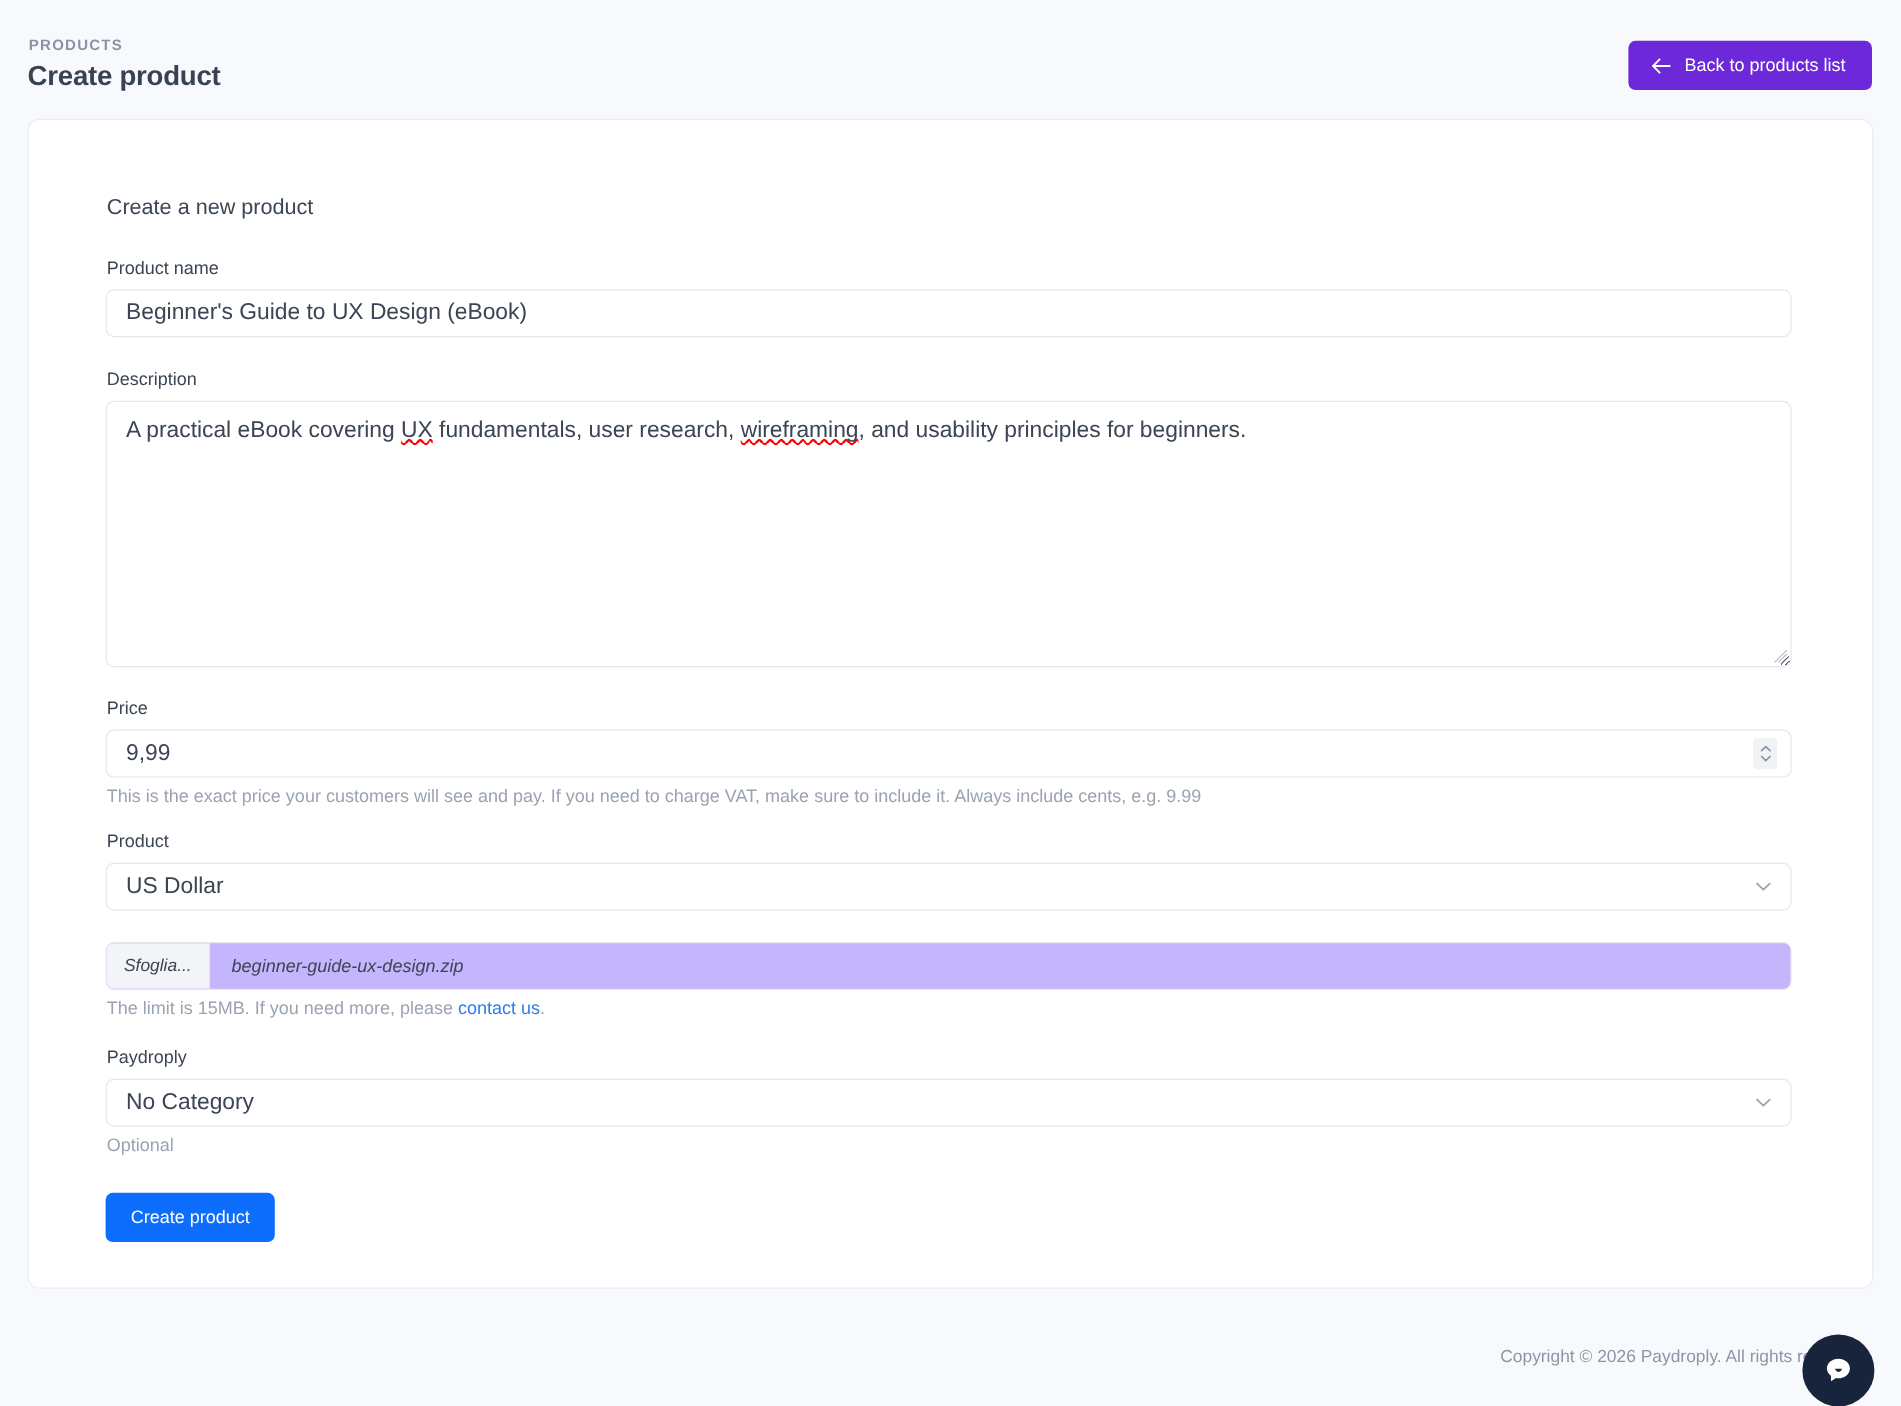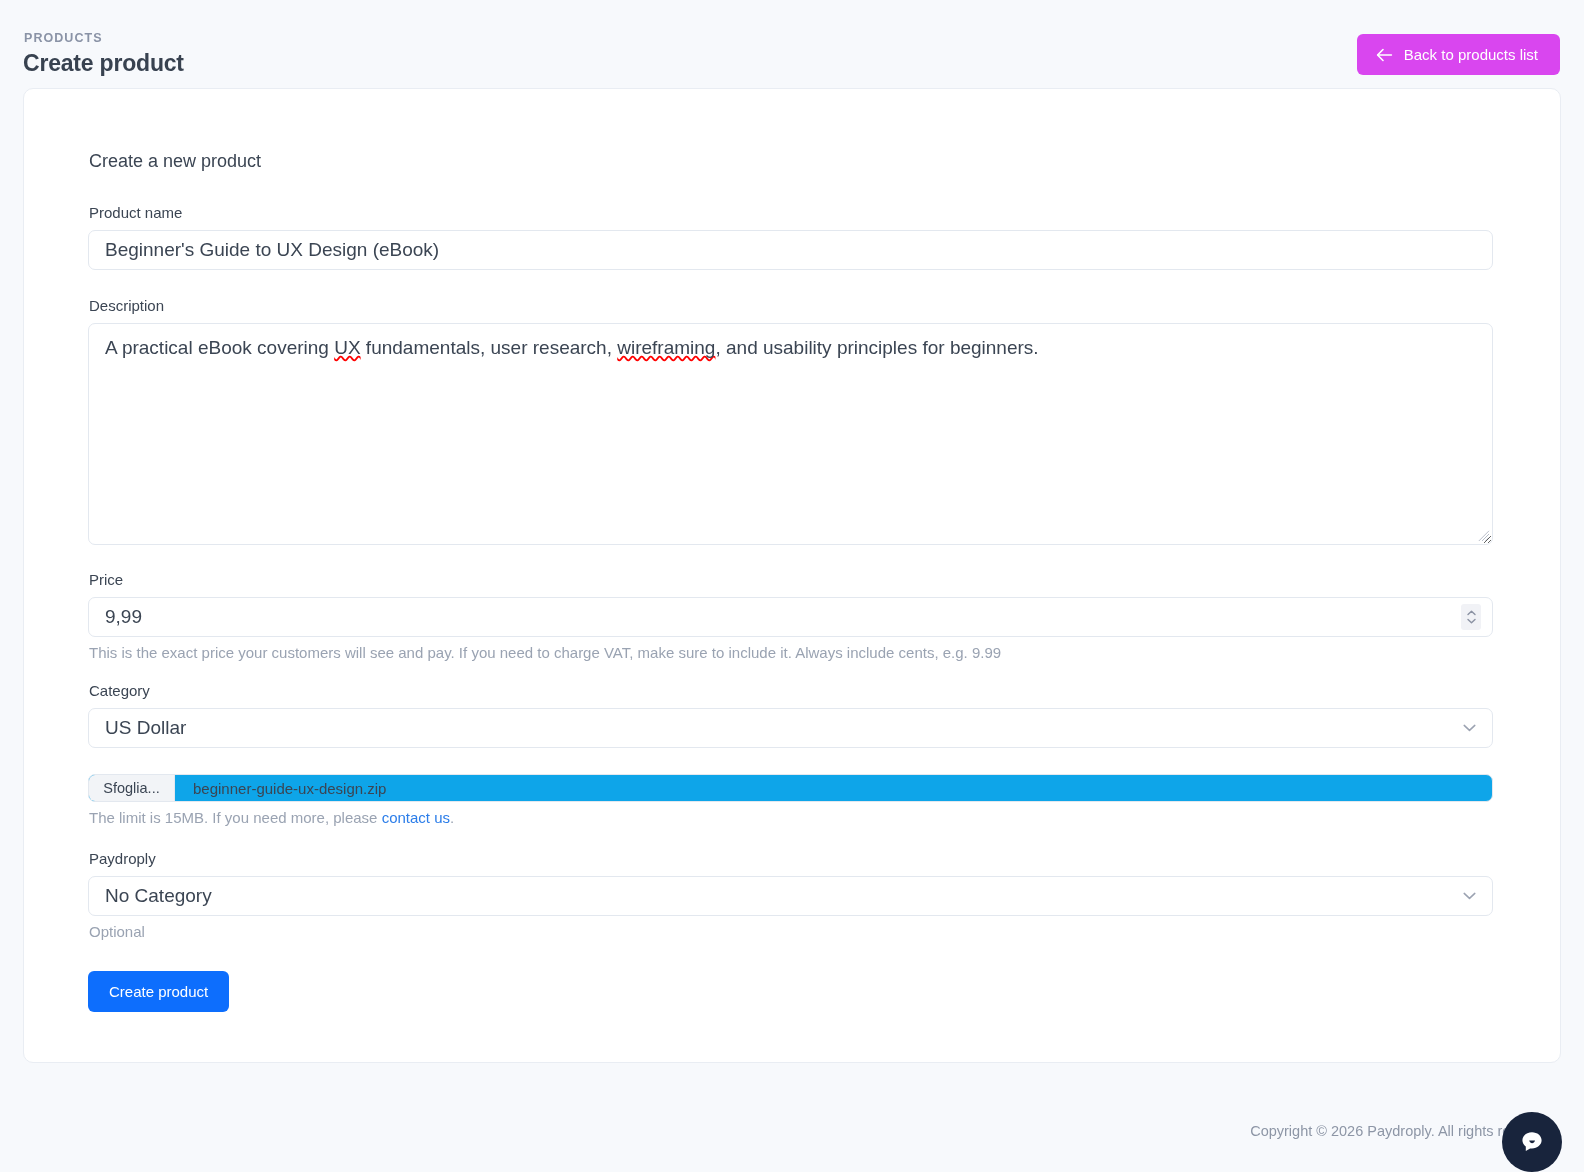--- a/index.html
+++ b/index.html
@@ -46,40 +46,40 @@
   }
   .back-btn {
     position: absolute;
     right: 24px;
     top: 18px;
     height: 41px;
     display: inline-flex;
     align-items: center;
     gap: 11px;
     padding: 0 22px 0 19px;
-    background: #d946ef;
+    background: #6d28d9;
     color: #ffffff;
     border: none;
     border-radius: 6px;
     font-size: 15px;
     font-family: "Liberation Sans", sans-serif;
     cursor: pointer;
     white-space: nowrap;
   }
   .back-btn .arrow {
     display: inline-flex;
     align-items: center;
     line-height: 0;
   }
 
   
   .card {
     position: absolute;
     left: 23px;
-    top: 72px;
+    top: 83px;
     width: 1538px;
     height: 975px;
     background: #ffffff;
     border: 1px solid #e9edf3;
     border-radius: 10px;
   }
   .card-inner {
     padding: 60px 67px 0 64px;
   }
   .section-title {
@@ -152,27 +152,28 @@
     right: 17px;
     top: 50%;
     transform: translateY(-50%);
     pointer-events: none;
     line-height: 0;
   }
 
   
   .file-control {
     width: 100%;
-    height: 28px;
+    height: 40px;
     border: 1px solid #e3e8ef;
     border-radius: 7px;
-    background: #0ea5e9;
+    background: #c4b5fd;
     display: flex;
     align-items: stretch;
     overflow: hidden;
+    font-style: italic;
   }
   .file-btn {
     min-width: 86px;
     display: flex;
     align-items: center;
     justify-content: center;
     background: #f2f4f7;
     border-right: 1px solid #e3e8ef;
     font-size: 14.5px;
     color: #3b4553;
@@ -298,21 +299,21 @@
             </svg>
           </span>
         </div>
         <div class="help">This is the exact price your customers will see and pay. If you need to charge VAT, make sure to include it. Always include cents, e.g. 9.99</div>
       </div>
 
       <div class="gap-19"></div>
 
       
       <div class="field">
-        <label class="label">Category</label>
+        <label class="label">Product</label>
         <div class="select-wrap">
           <div class="control">
             <span>US Dollar</span>
           </div>
           <span class="chev">
             <svg width="13" height="8" viewBox="0 0 13 8" aria-hidden="true">
               <path d="M1.2 1.4 L6.5 6.4 L11.8 1.4" stroke="#9ba2b1" stroke-width="1.5" fill="none" stroke-linecap="round" stroke-linejoin="round"></path>
             </svg>
           </span>
         </div>

